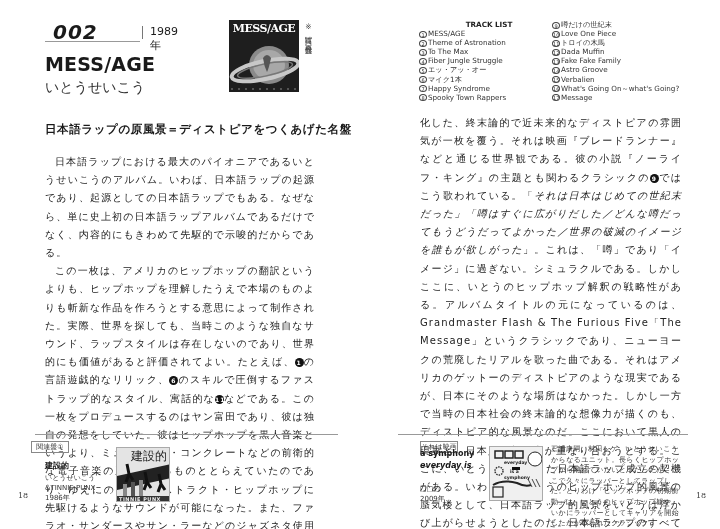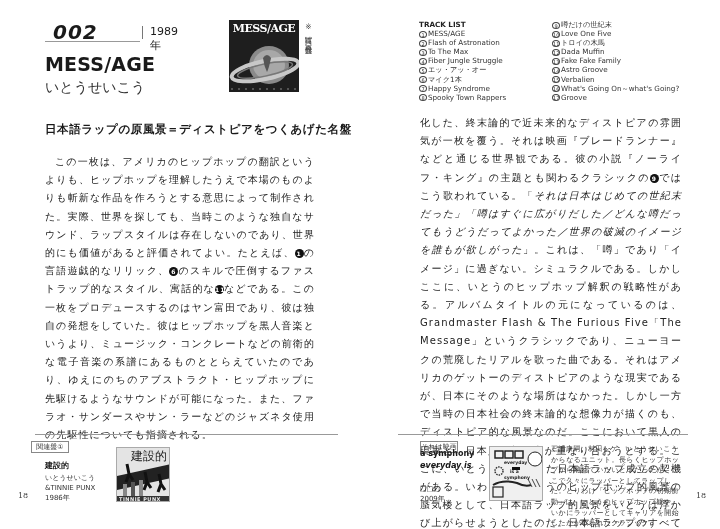--- a/index.html
+++ b/index.html
@@ -34,21 +34,21 @@
   .related-rule { position: absolute; top: 434px; height: 1px; background: #999; }
   .related-label { position: absolute; top: 441px; width: 38px; height: 12px; border: 1px solid #888; font-size: 7px; line-height: 10px; text-align: center; color: #333; }
   .related-title { position: absolute; font-size: 8px; font-weight: bold; line-height: 10px; }
   .related-meta { position: absolute; font-size: 7px; line-height: 10px; color: #333; }
   .related-img { position: absolute; border: 1px solid #aaa; background: #e7e7e7; overflow: hidden; }
   .related-text { position: absolute; font-size: 7px; line-height: 10.6px; letter-spacing: 0.4px; color: #333; }
   .page-num { position: absolute; font-family: "DejaVu Serif", serif; font-size: 8px; line-height: 11px; color: #444; width: 8px; text-align: center; }
 
   
   .tracklist { position: absolute; top: 20px; font-size: 7.2px; line-height: 9.1px; color: #333; }
-  .tracklist .tl-head { font-weight: bold; color: #222; }
+  .tracklist .tl-head { font-weight: bold; color: #222; text-align: center; }
   .tracklist .num { display: inline-block; width: 8px; height: 7px; border: 0.6px solid #444; border-radius: 50%; font-size: 5px; line-height: 6px; text-align: center; margin-right: 1px; vertical-align: -0.5px; }
 </style>
 </head>
 <body>
 
 <div class="page page-left">
   <div class="entry-head">
     <span class="entry-no">002</span>
     <span class="entry-sep"></span>
     <span class="entry-year">1989年</span>
@@ -66,20 +66,21 @@
       <path d="M34 38 q4 -6 8 0 q-2 10 -4 14 q-3 -6 -4 -14z" fill="#555"></path>
       <line x1="2" y1="69" x2="68" y2="69" stroke="#888" stroke-width="1" stroke-dasharray="2 5"></line>
     </svg>
     <div class="cover-title">MESS/AGE</div>
   </div>
   <div class="cover-note">※写真は再発盤</div>
 
   <div class="heading">日本語ラップの原風景＝ディストピアをつくあげた名盤</div>
 
   <div class="body-text left-body">
+    <p>日本語ラップにおける最大のパイオニアであるいとうせいこうのアルバム。いわば、日本語ラップの起源であり、起源としての日本語ラップでもある。なぜなら、単に史上初の日本語ラップアルバムであるだけでなく、内容的にもきわめて先駆的で示唆的だからである。</p>
     <p><span>この一枚は、アメリカのヒップホップの翻訳というよりも、ヒップホップを理解したうえで本場のものよりも斬新な作品を作ろうとする意思によって制作された。実際、世界を探しても、当時このような独自なサウンド、ラップスタイルは存在しないのであり、世界的にも価値があると評価されてよい。たとえば、</span><span class="circ">1</span><span>の言語遊戯的なリリック、</span><span class="circ">6</span><span>のスキルで圧倒するファストラップ的なスタイル、寓話的な</span><span class="circ">11</span><span>などである。この一枚をプロデュースするのはヤン富田であり、彼は独自の発想をしていた。彼はヒップホップを黒人音楽というより、ミュージック・コンクレートなどの前衛的な電子音楽の系譜にあるものととらえていたのであり、ゆえにのちのアブストラクト・ヒップホップに先駆けるようなサウンドが可能になった。また、ファラオ・サンダースやサン・ラーなどのジャズネタ使用の先駆性についても指摘される。</span></p>
 
   </div>
 
   <div class="related-rule" style="left:35px;width:303px;"></div>
   <div class="related-label" style="left:31px;">関連盤①</div>
   <div class="related-title" style="left:45px;top:461px;">建設的</div>
   <div class="related-meta" style="left:45px;top:473px;">いとうせいこう</div>
   <div class="related-meta" style="left:45px;top:483px;">&amp;TINNIE PUNX</div>
   <div class="related-meta" style="left:45px;top:493px;">1986年</div>
@@ -101,38 +102,38 @@
   </div>
 
 
   <div class="page-num" style="left:18px;top:490px;">18</div>
 </div>
 
 <div class="page page-right">
   <div class="tracklist" style="left:59px;width:140px;">
     <div class="tl-head">TRACK LIST</div>
     <div><span class="num">1</span><span>MESS/AGE</span></div>
-    <div><span class="num">2</span><span>Flash of Astronation</span></div>
+    <div><span class="num">2</span><span>Theme of Astronation</span></div>
     <div><span class="num">3</span><span>To The Max</span></div>
     <div><span class="num">4</span><span>Fiber Jungle Struggle</span></div>
     <div><span class="num">5</span><span>エッ・アッ・オー</span></div>
     <div><span class="num">6</span><span>マイク1本</span></div>
     <div><span class="num">7</span><span>Happy Syndrome</span></div>
     <div><span class="num">8</span><span>Spooky Town Rappers</span></div>
   </div>
   <div class="tracklist" style="left:192px;width:140px;top:20px;">
     <div><span class="num">9</span><span>噂だけの世紀末</span></div>
-    <div><span class="num">10</span><span>Love One Five</span></div>
+    <div><span class="num">10</span><span>Love One Piece</span></div>
     <div><span class="num">11</span><span>トロイの木馬</span></div>
     <div><span class="num">12</span><span>Dada Muffin</span></div>
     <div><span class="num">13</span><span>Fake Fake Family</span></div>
     <div><span class="num">14</span><span>Astro Groove</span></div>
     <div><span class="num">15</span><span>Verbalien</span></div>
     <div><span class="num">16</span><span>What's Going On～what's Going?</span></div>
-    <div><span class="num">17</span><span>Groove</span></div>
+    <div><span class="num">17</span><span>Message</span></div>
   </div>
 </div>
 
 <div class="body-text right-body">
   <p class="cont"><span>化した、終末論的で近未来的なディストピアの雰囲気が一枚を覆う。それは映画『ブレードランナー』などと通じる世界観である。彼の小説『ノーライフ・キング』の主題とも関わるクラシックの</span><span class="circ">9</span><span>ではこう歌われている。「</span><span class="em">それは日本はじめての世紀末だった」「噂はすぐに広がりだした／どんな噂だってもうどうだってよかった／世界の破滅のイメージを誰もが欲しがった</span><span>」。これは、「噂」であり「イメージ」に過ぎない。シミュラクルである。しかしここに、いとうのヒップホップ解釈の戦略性がある。アルバムタイトルの元になっているのは、Grandmaster Flash &amp; The Furious Five「The Message」というクラシックであり、ニューヨークの荒廃したリアルを歌った曲である。それはアメリカのゲットーのディストピアのような現実であるが、日本にそのような場所はなかった。しかし一方で当時の日本社会の終末論的な想像力が描くのも、ディストピア的な風景なのだ。ここにおいて黒人の現実と、日本人の想像力が重なり合おうとする。ここに、いとうが見いだした日本語ラップ成立の契機がある。いわば海の向こうのヒップホップ的風景の蜃気楼として、日本語ラップ的風景をいとうは浮かび上がらせようとしたのだ。日本語ラップのすべては、このようにして始まった。</span></p>
 </div>
 
 <div class="related-rule" style="left:398px;width:290px;"></div>
 <div class="related-label" style="left:420px;">それは映画</div>
 <div class="related-title" style="left:420px;top:461px;font-style:italic;">everyday is</div>

